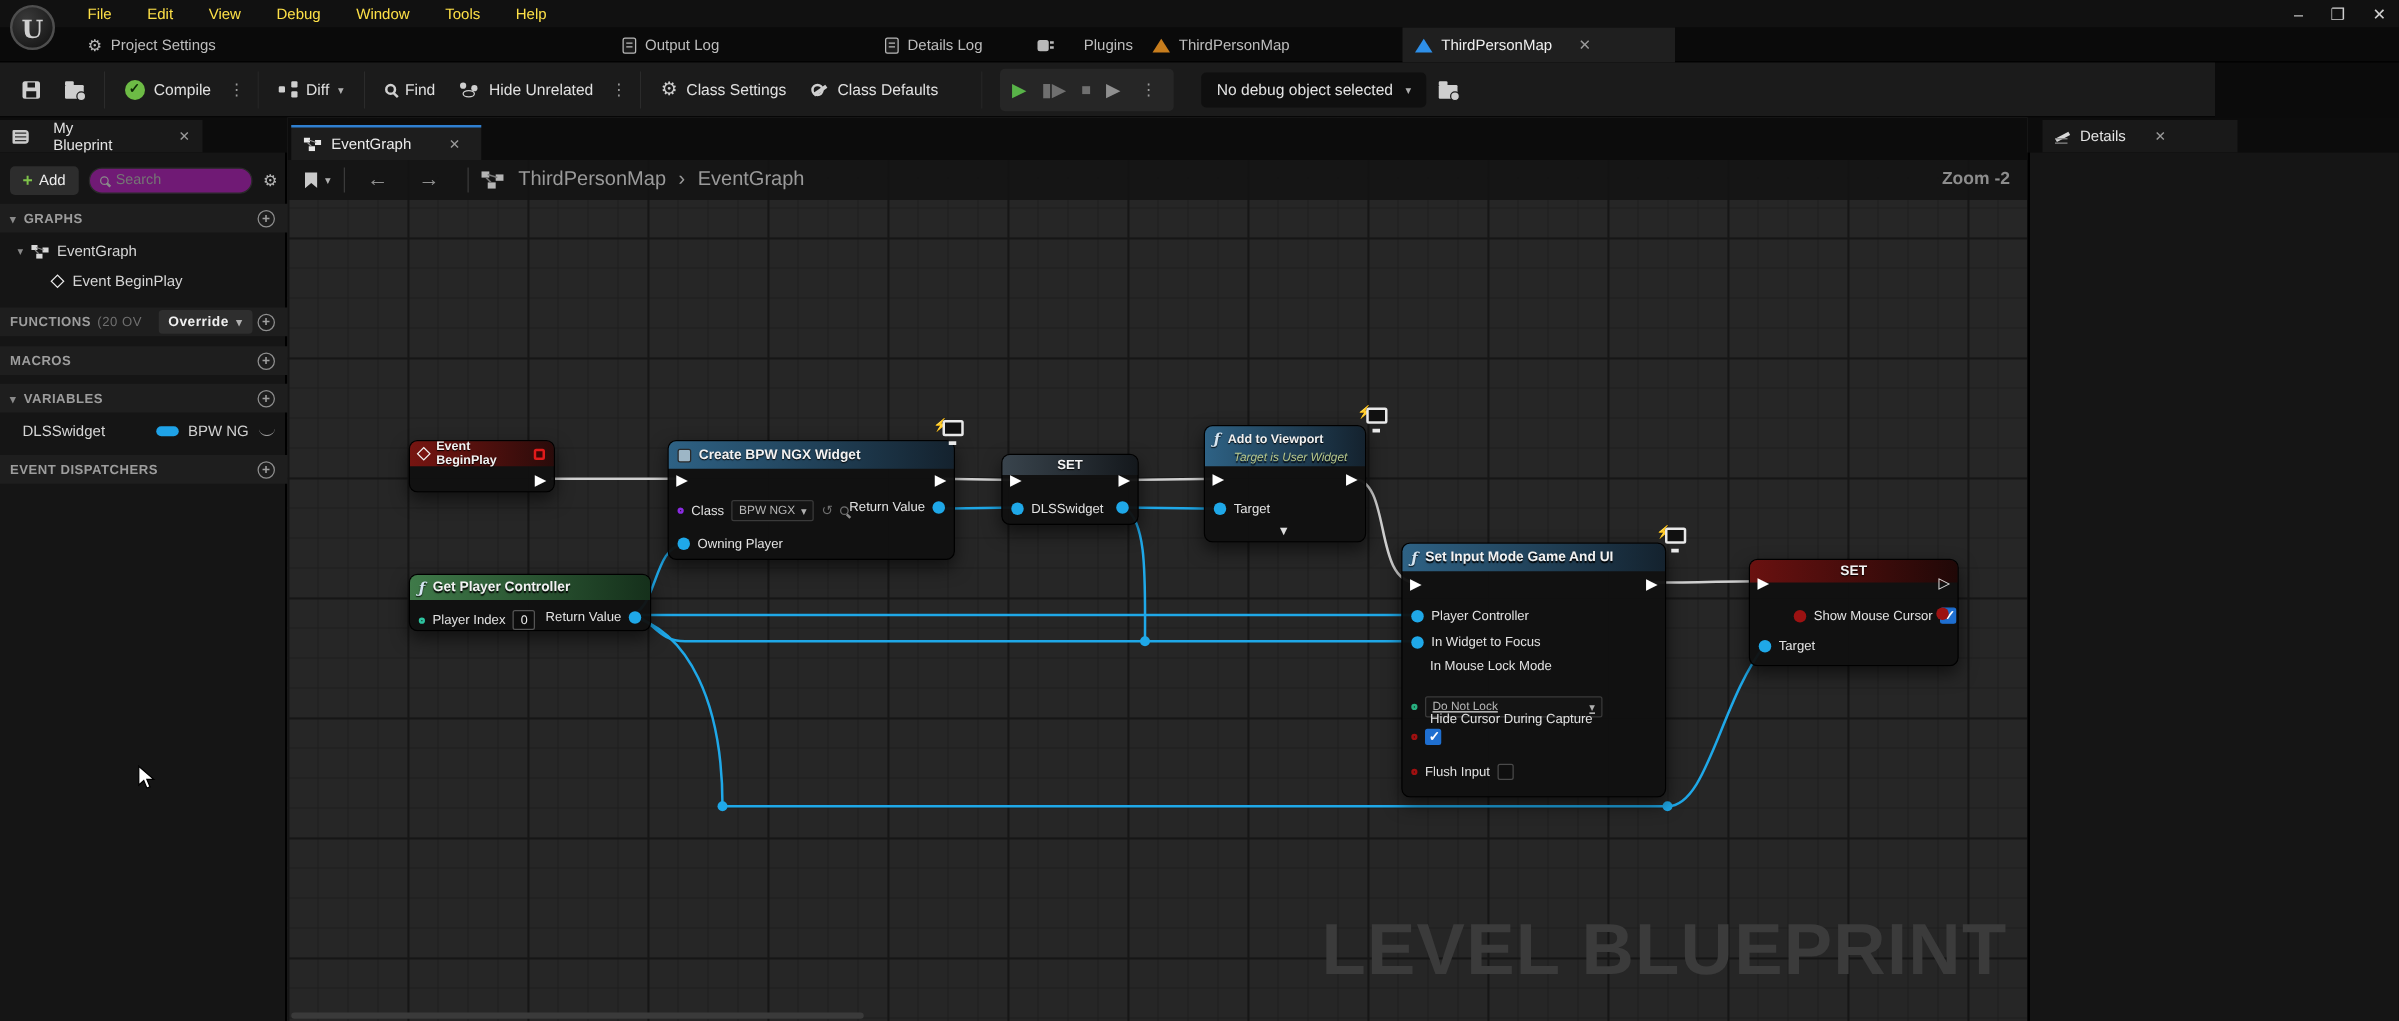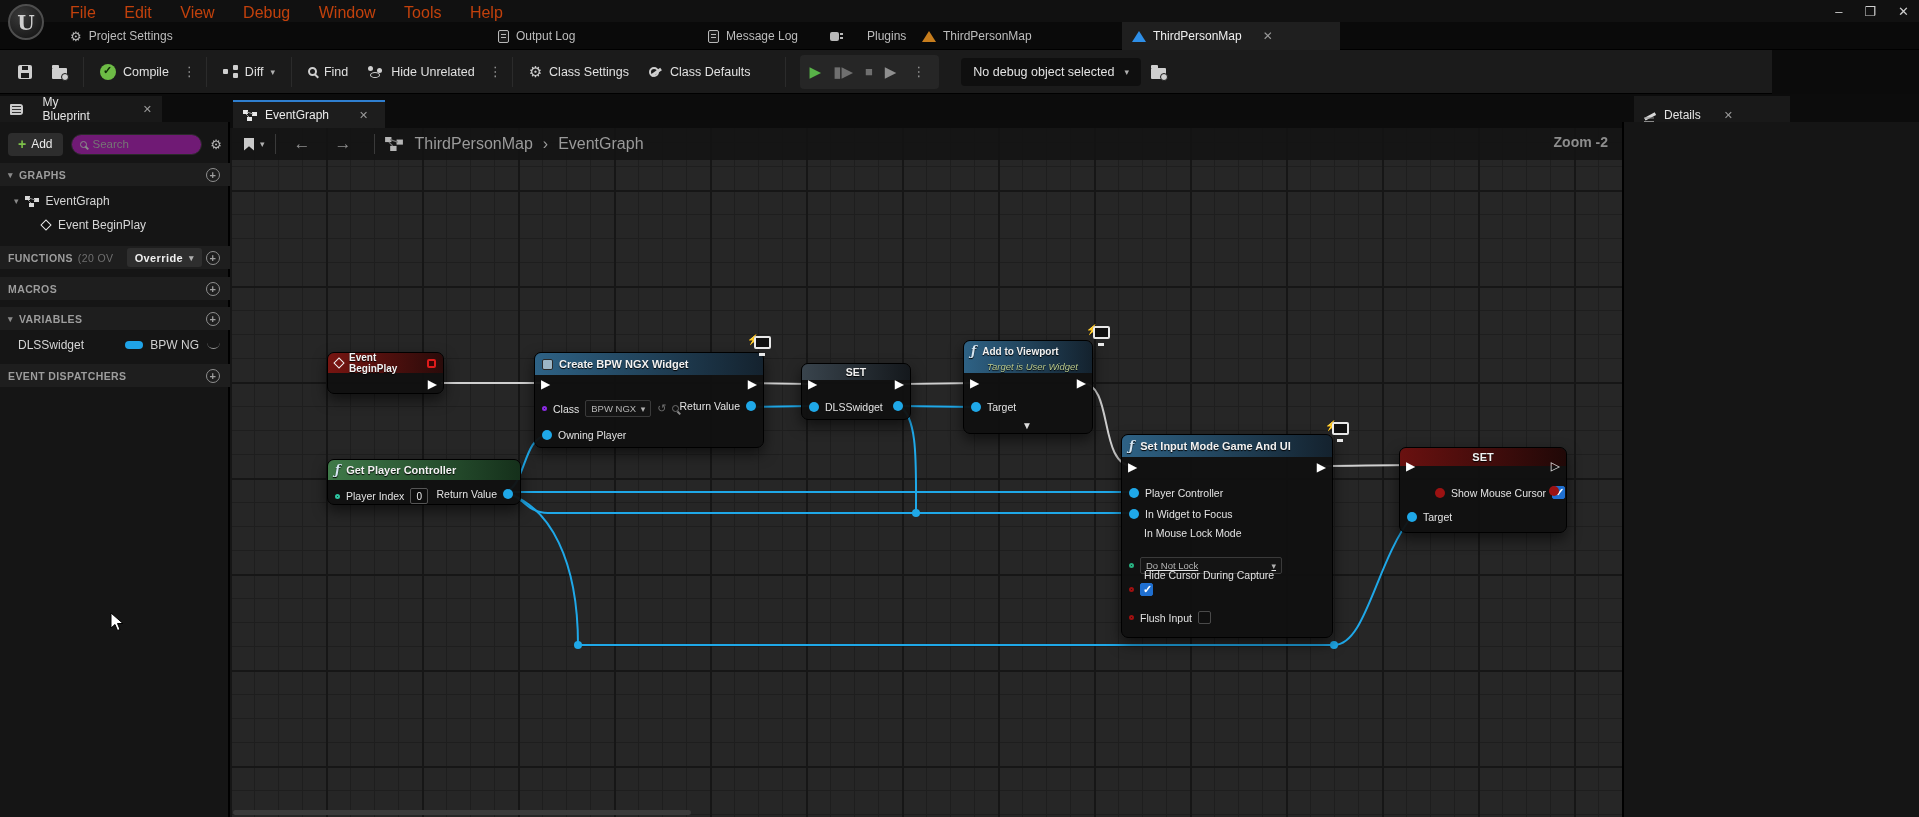--- a/index.html
+++ b/index.html
@@ -1,21 +1,21 @@
 <!DOCTYPE html>
 <html><head>
 <meta charset="utf-8">
 <style>
   * { margin:0; padding:0; box-sizing:border-box; }
   html,body { width:1919px; height:817px; overflow:hidden; background:#0b0b0b;
     font-family:"Liberation Sans", sans-serif; color:#d8d8d8; -webkit-font-smoothing:antialiased; }
 
   
   #menubar { position:absolute; left:0; top:0; width:1919px; height:22px; background:#111; }
-  .menu-item { display:inline-block; font-size:16px; color:#c2410c; padding:4px 12px; cursor:default; }
+  .menu-item { display:inline-block; font-size:12px; color:#fde047; padding:4px 12px; cursor:default; }
   #logo { position:absolute; left:8px; top:4px; width:36px; height:36px; border-radius:50%;
     background:radial-gradient(circle at 35% 30%, #3a3a3a, #101010); border:2px solid #4e4e4e;
     color:#cfcfcf; text-align:center; line-height:34px; font-family:"DejaVu Serif", serif; font-size:20px; font-weight:bold; z-index:50;}
   #win-controls { position:absolute; right:10px; top:0; height:22px; display:flex; gap:22px; align-items:center; font-size:13px; color:#cfcfcf;}
   #tabrow { position:absolute; left:0; top:22px; width:1919px; height:28px; background:#0a0a0a; border-bottom:1px solid #000;}
   .app-tab { position:absolute; top:0; height:28px; display:flex; align-items:center; gap:7px; font-size:12px; color:#bdbdbd; padding:0 10px;}
   .app-tab.active { background:#1f1f1f; color:#efefef; }
   .doc-icon { width:11px; height:13px; border:1px solid #b9b9b9; border-radius:2px; position:relative; background:#1a1a1a;}
   .doc-icon::after{content:""; position:absolute; left:2px; top:3px; width:5px; height:1px; background:#b9b9b9; box-shadow:0 3px 0 #b9b9b9;}
   .mountain { width:0; height:0; border-left:7px solid transparent; border-right:7px solid transparent; border-bottom:11px solid #c77d1d;}
@@ -165,21 +165,21 @@
   <div class="app-tab" style="left:60px;">
     <span class="gearlike">⚙</span>
     <span>Project Settings</span>
   </div>
   <div class="app-tab" style="left:488px;">
     <span class="doc-icon"></span>
     <span>Output Log</span>
   </div>
   <div class="app-tab" style="left:698px;">
     <span class="doc-icon"></span>
-    <span>Message Log</span>
+    <span>Details Log</span>
   </div>
   <div class="app-tab" style="left:820px;gap:28px;">
     <span class="plug-icon"></span>
     <span>Plugins</span>
   </div>
   <div class="app-tab" style="left:912px;">
     <span class="mountain"></span>
     <span>ThirdPersonMap</span>
   </div>
   <div class="app-tab active" style="left:1122px; width:218px;">
@@ -243,21 +243,21 @@
       <span class="icon-folder search"></span>
     </div>
 </div>
 
 <div id="dockstrip">
   <div class="panel-tab" style="left:0; width:162px;gap:20px;">
     <span class="bp-book"></span>
     <span>My Blueprint</span>
     <span class="x">✕</span>
   </div>
-  <div class="panel-tab" style="left:1634px; width:156px;align-items:flex-end;">
+  <div class="panel-tab" style="left:1634px; width:156px;">
     <span class="details-pencil"></span>
     <span>Details</span>
     <span class="x">✕</span>
   </div>
 </div>
 
 <div id="left-panel">
   <div id="add-row">
     <div id="add-btn">
       <span class="plus">+</span>
@@ -358,20 +358,21 @@
         <line x1="4" y1="2" x2="10" y2="4" stroke="#777"></line>
         <line x1="3" y1="4" x2="6" y2="7" stroke="#777"></line>
       </svg>
     <span id="crumb-text" style="margin-left:12px;">
       <span>ThirdPersonMap</span>
       <span>›</span>
       <span>EventGraph</span>
     </span>
   </div>
   <div id="zoom-label">Zoom -2</div>
+  <div id="watermark">LEVEL BLUEPRINT</div>
 
   <svg id="wires" width="1392" height="723">
 
     <path d="M211,289 L316,289" stroke="#d0d0d0" stroke-width="2" fill="none"></path>
     <path d="M523,289 L583,290" stroke="#d0d0d0" stroke-width="2" fill="none"></path>
     <path d="M669,290 L746,289" stroke="#d0d0d0" stroke-width="2" fill="none"></path>
     <path d="M852,289 C884,289 868,372 903,372" stroke="#d0d0d0" stroke-width="2" fill="none"></path>
     <path d="M1092,372 C1122,372 1150,371 1181,371" stroke="#d0d0d0" stroke-width="2" fill="none"></path>
 
     <path d="M518,313 L583,312" stroke="#1fa8e8" stroke-width="2" fill="none"></path>

